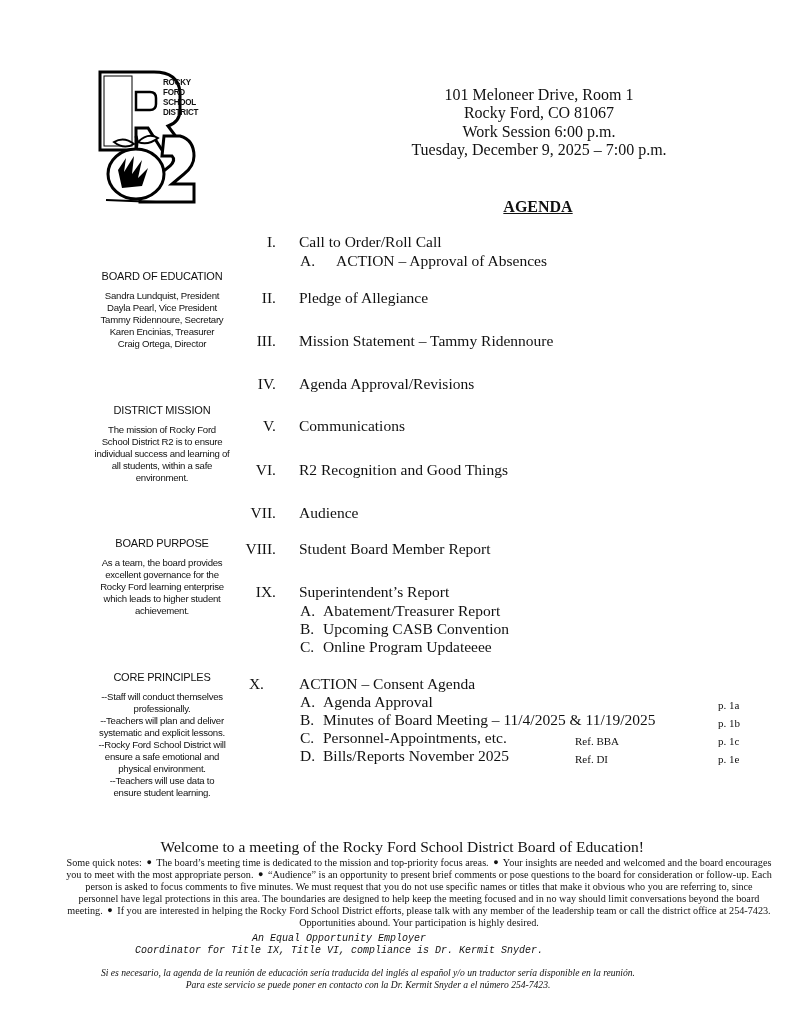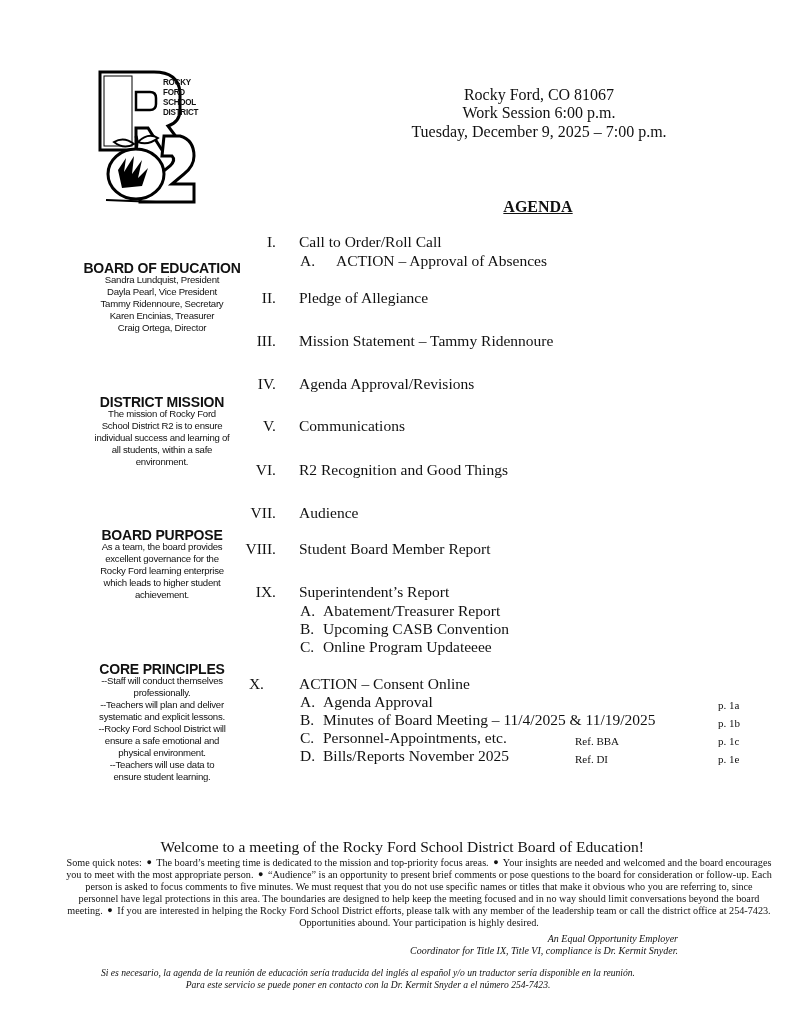--- a/index.html
+++ b/index.html
@@ -9,40 +9,40 @@
     
     .logo { position: absolute; left: 96px; top: 70px; width: 130px; height: 135px; }
     .logo-text { position: absolute; left: 163px; top: 77px; font-family: "Liberation Sans", sans-serif; font-weight: bold; font-size: 9.5px; line-height: 10px; letter-spacing: -0.3px; transform: scaleX(0.85); transform-origin: left top; }
 
     
     .header { position: absolute; left: 398px; top: 86px; width: 282px; text-align: center; font-size: 16px; line-height: 18.4px; }
     .agenda-title { position: absolute; left: 478px; top: 198px; width: 120px; text-align: center; font-weight: bold; text-decoration: underline; font-size: 16px; }
 
     
     .sidebar { position: absolute; left: 78px; width: 168px; text-align: center; font-family: "Liberation Sans", sans-serif; font-size: 9.6px; line-height: 12px; letter-spacing: -0.25px; }
-    .sidebar h4 { margin: 0; font-size: 14px; font-weight: bold; letter-spacing: -0.2px; }
+    .sidebar h4 { margin: 8px; font-size: 11px; font-weight: normal; letter-spacing: -0.2px; }
     .sidebar p { margin: 0; }
     .sb-board { top: 262px; }
     .sb-mission { top: 396px; }
     .sb-purpose { top: 529px; }
     .sb-core { top: 663px; }
 
     
     .item { position: absolute; font-size: 15.5px; line-height: 18px; }
     .num { position: absolute; width: 38px; text-align: right; left: 238px; }
     .text { position: absolute; left: 299px; white-space: nowrap; }
     .sub-letter { position: absolute; left: 300px; }
     .sub-text { position: absolute; left: 323px; white-space: nowrap; }
     .ref { position: absolute; left: 575px; font-size: 11px; white-space: nowrap; }
     .page { position: absolute; left: 718px; font-size: 11px; white-space: nowrap; }
 
     
     .welcome { position: absolute; left: 0; width: 644px; top: 838px; text-align: right; font-size: 15.5px; }
     .notes { position: absolute; left: 66px; width: 706px; top: 857px; text-align: center; font-size: 10.2px; line-height: 11.9px; }
-    .eoe { position: absolute; left: 0; width: 678px; top: 933px; text-align: right; font-size: 10px; line-height: 11.5px; font-style: italic; }
+    .eoe { position: absolute; left: 0; width: 678px; top: 933px; text-align: center; font-size: 10px; line-height: 11.5px; font-style: italic; font-family: Liberation Mono, monospace; }
     .spanish { position: absolute; left: 0; width: 736px; top: 967px; text-align: center; font-size: 9.6px; line-height: 11.5px; font-style: italic; }
     .bullet { font-size: 9px; vertical-align: 1px; margin: 0 2px; }
   </style>
 </head>
 <body>
 
 <div class="logo">
   <svg width="130" height="135" viewBox="0 0 130 135">
 
     <path d="M4 2 L58 2 Q82 2 84 22 L84 40 Q84 52 72 56 L84 72 L84 80 L66 80 L52 58 L40 58 L40 80 L4 80 Z" fill="#fff" stroke="#000" stroke-width="3"></path>
@@ -60,20 +60,21 @@
   </svg>
 </div>
 <div class="logo-text">
   <div>ROCKY</div>
   <div>FORD</div>
   <div>SCHOOL</div>
   <div>DISTRICT</div>
 </div>
 
 <div class="header serif">
+  <div>101 Meloneer Drive, Room 1</div>
   <div>Rocky Ford, CO  81067</div>
   <div>Work Session 6:00 p.m.</div>
   <div>Tuesday, December 9, 2025 – 7:00 p.m.</div>
 </div>
 <div class="agenda-title serif">AGENDA</div>
 
 <div class="sidebar sb-board">
   <h4>BOARD OF EDUCATION</h4>
   <p>Sandra Lundquist, President</p>
   <p>Dayla Pearl, Vice President</p>
@@ -171,21 +172,21 @@
     <span class="sub-letter">B.</span>
     <span class="sub-text">Upcoming CASB Convention</span>
   </div>
   <div class="item" style="top:638px;">
     <span class="sub-letter">C.</span>
     <span class="sub-text">Online Program Updateeee</span>
   </div>
 
   <div class="item" style="top:675px;">
     <span class="num" style="left:226px;">X.</span>
-    <span class="text">ACTION – Consent Online</span>
+    <span class="text">ACTION – Consent Agenda</span>
   </div>
   <div class="item" style="top:693px;">
     <span class="sub-letter">A.</span>
     <span class="sub-text">Agenda Approval</span>
     <span class="page" style="top:3px;">p. 1a</span>
   </div>
   <div class="item" style="top:711px;">
     <span class="sub-letter">B.</span>
     <span class="sub-text">Minutes of Board Meeting – 11/4/2025 &amp; 11/19/2025</span>
     <span class="page" style="top:3px;">p. 1b</span>

